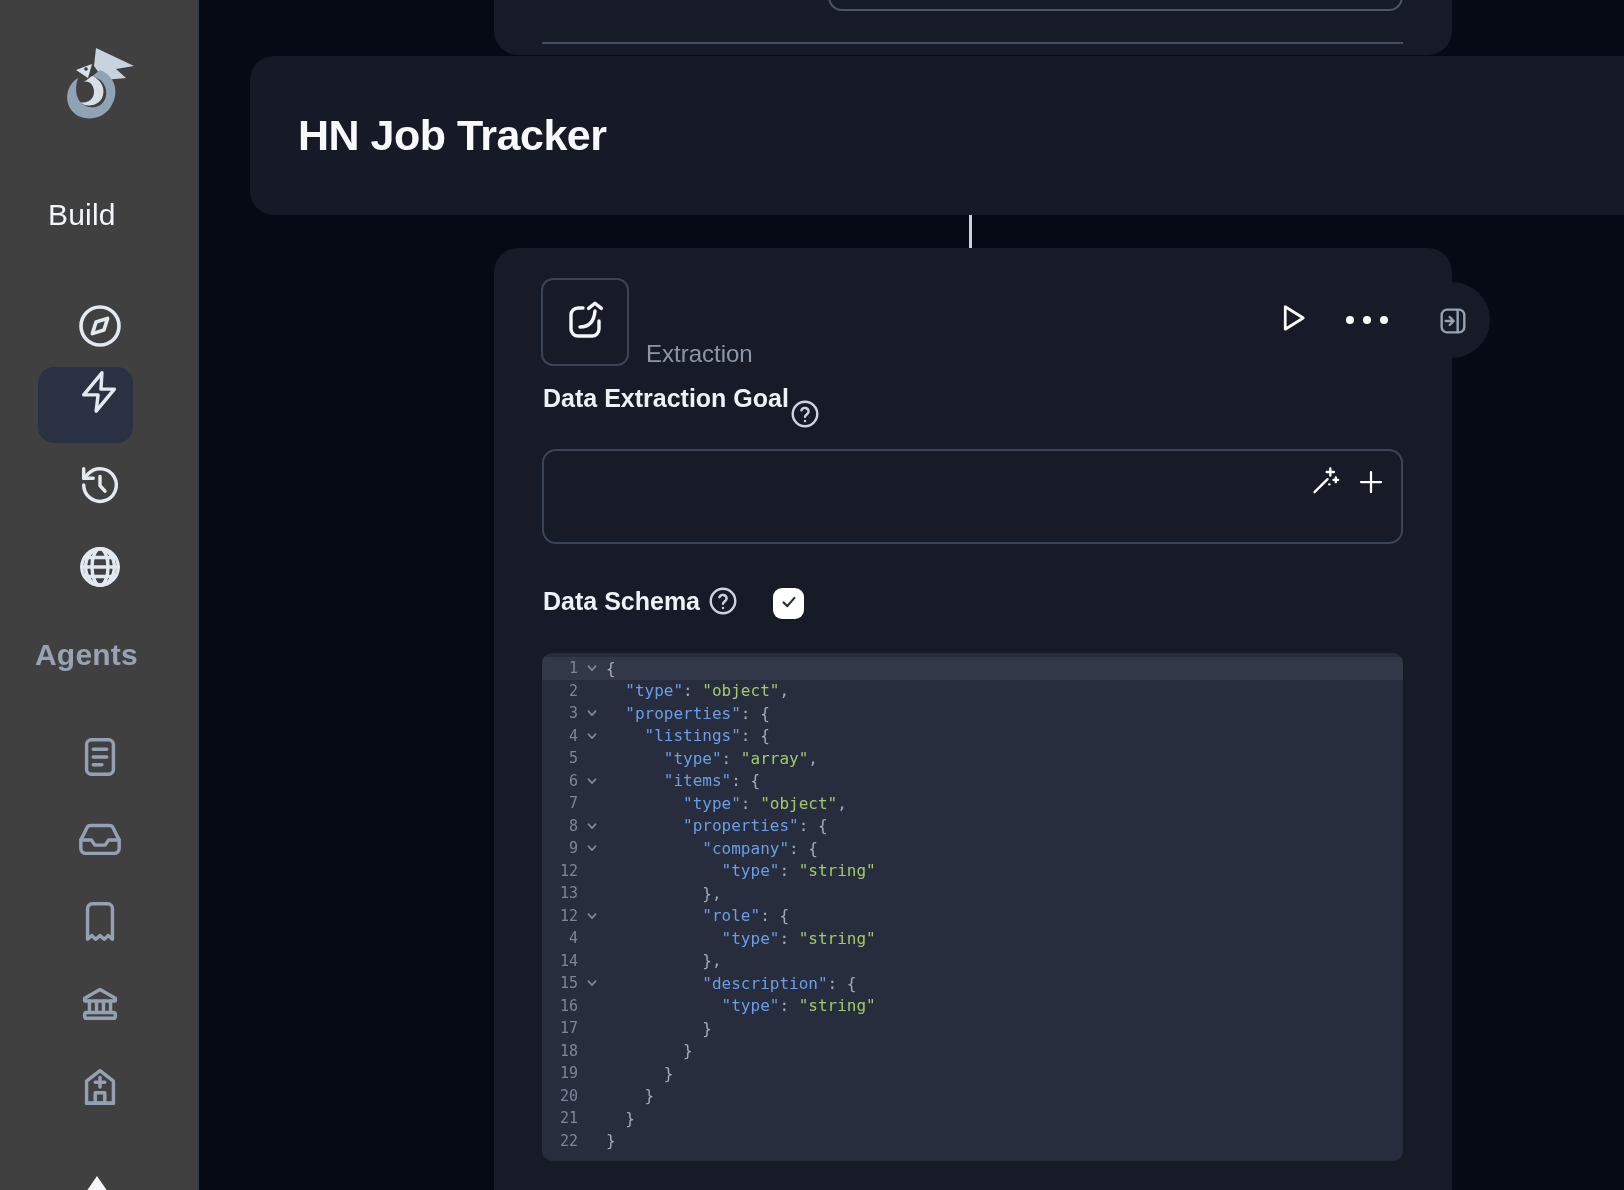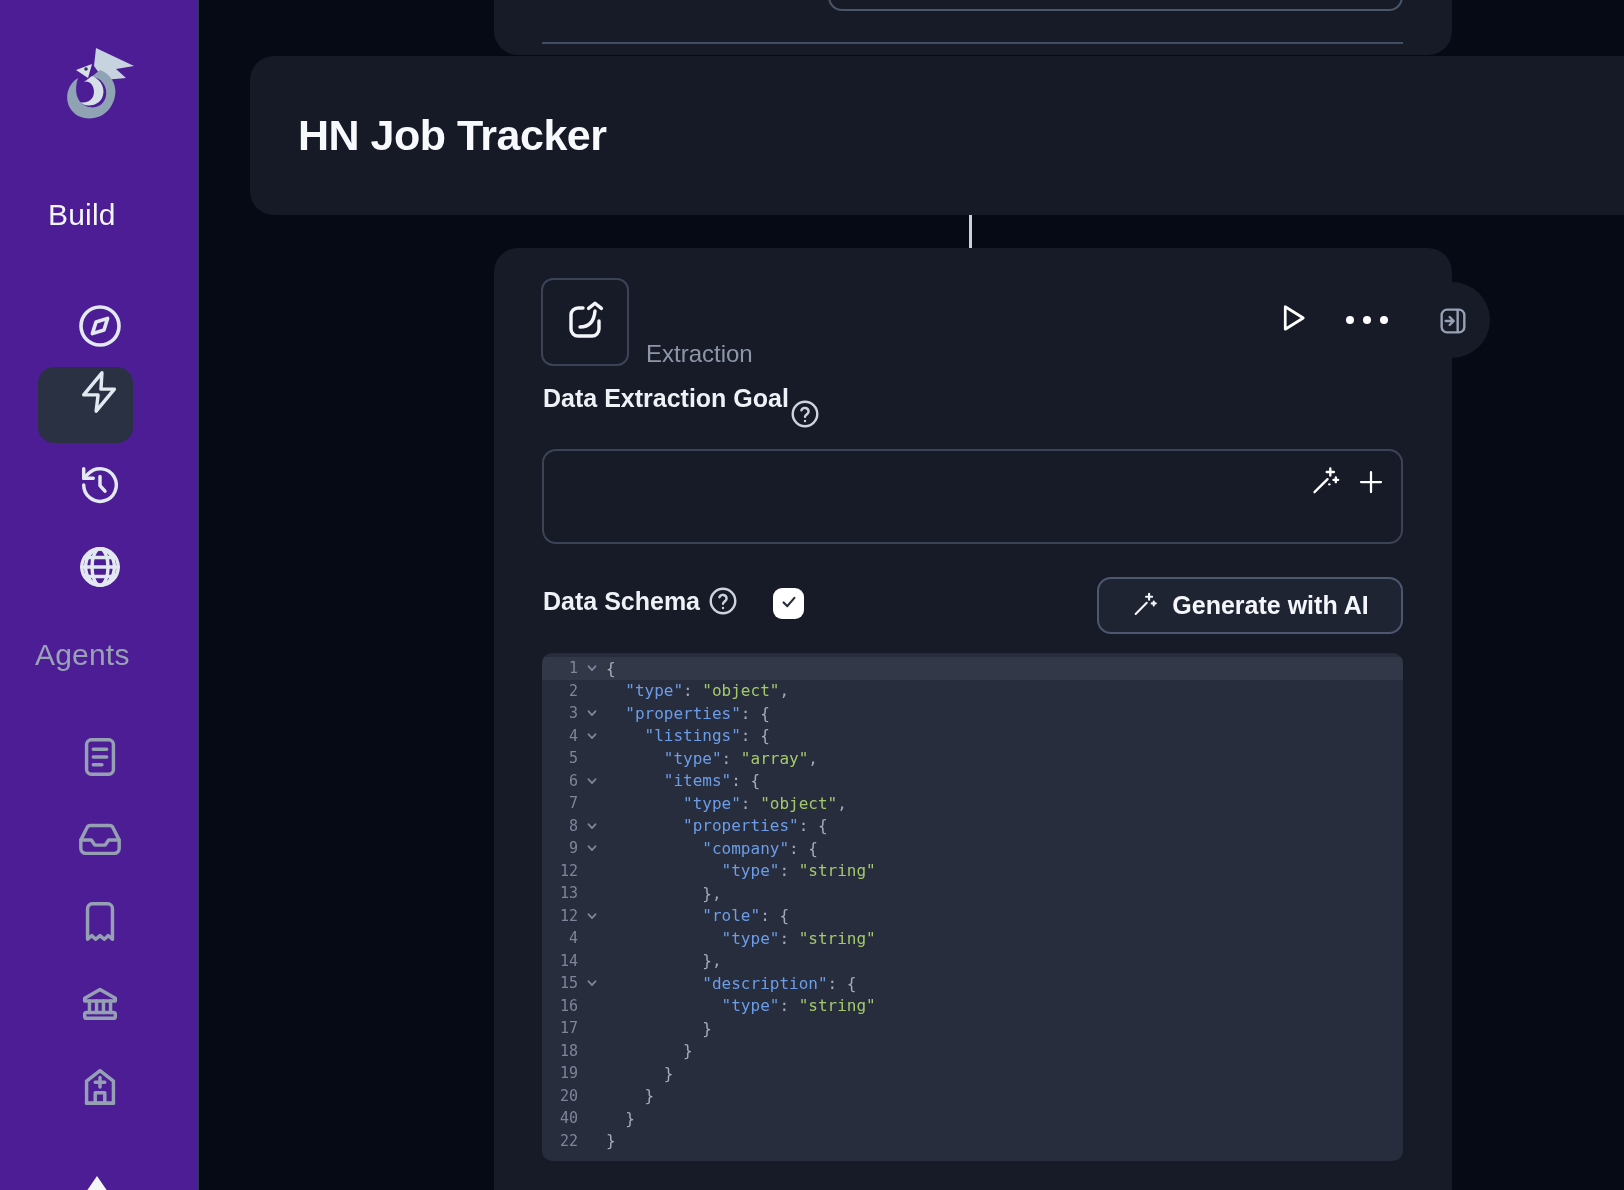--- a/index.html
+++ b/index.html
@@ -5,25 +5,25 @@
   * { margin:0; padding:0; box-sizing:border-box; }
   html,body { width:1624px; height:1190px; overflow:hidden; }
   body {
     background:#060a15;
     font-family:"Liberation Sans", sans-serif;
     color:#f4f6fa;
     position:relative;
   }
   
   .sidebar { position:absolute; left:0; top:0; width:199px; height:1190px;
-    background:#4c1d95; border-right:2px solid #303b4f; }
+    background:#404040; border-right:2px solid #303b4f; }
   .logo { position:absolute; left:46px; top:34px; width:100px; height:104px; }
   .side-label { position:absolute; font-size:30px; letter-spacing:.2px; }
   .label-build { left:48px; top:198px; color:#f2f5f9; font-weight:500; }
-  .label-agents { left:35px; top:638px; color:#98a2b4; font-weight:400; }
+  .label-agents { left:35px; top:638px; color:#98a2b4; font-weight:700; }
   .sb-item { position:absolute; left:0; width:199px; display:flex; justify-content:center; }
   .sb-item svg { display:block; }
   .sb-active-bg { position:absolute; left:38px; top:367px; width:95px; height:76px;
     background:#293143; border-radius:16px; }
   .build-ic { color:#e3e9f1; }
   .agents-ic { color:#95a0b3; }
   .cursor-sliver { position:absolute; left:86px; top:1176px; width:0; height:0;
     border-left:11px solid transparent; border-right:11px solid transparent;
     border-bottom:16px solid #f4f6fa; }
   
@@ -262,30 +262,20 @@
     </svg>
   </div>
   <div class="checkbox">
     <span>
       <svg width="20" height="20" viewBox="0 0 24 24" fill="none" stroke="currentColor" stroke-width="2.6" stroke-linecap="round" stroke-linejoin="round">
         <path d="M5.5 12.5 10 17 18.5 7"></path>
       </svg>
     </span>
   </div>
 
-  <div class="gen-btn">
-    <span>
-      <svg width="28" height="28" viewBox="0 0 24 24" fill="none" stroke="currentColor" stroke-width="1.8" stroke-linecap="round">
-        <path d="M4 20.5 13.5 11"></path>
-        <path d="M15.5 3.2v5.2M12.9 5.8h5.2"></path>
-        <path d="M19.5 9.8v3.4M17.8 11.5h3.4"></path>
-      </svg>
-    </span>
-    <span class="gen-btn-label">Generate with AI</span>
-  </div>
 
   <div class="editor" id="schema-editor">
       <div class="code-row hl">
         <span class="ln">1</span>
         <span class="fold">
           <svg width="12" height="12" viewBox="0 0 10 10" fill="none" stroke="currentColor" stroke-width="1.4" stroke-linecap="round" stroke-linejoin="round">
             <path d="M2 3.4 5 6.8 8 3.4"></path>
           </svg>
         </span>
         <span class="code"><span class="tk-p">{</span></span>
@@ -407,21 +397,21 @@
         <span class="ln">19</span>
         <span class="fold"></span>
         <span class="code"><span class="tk-w">      </span><span class="tk-p">}</span></span>
       </div>
       <div class="code-row">
         <span class="ln">20</span>
         <span class="fold"></span>
         <span class="code"><span class="tk-w">    </span><span class="tk-p">}</span></span>
       </div>
       <div class="code-row">
-        <span class="ln">40</span>
+        <span class="ln">21</span>
         <span class="fold"></span>
         <span class="code"><span class="tk-w">  </span><span class="tk-p">}</span></span>
       </div>
       <div class="code-row">
         <span class="ln">22</span>
         <span class="fold"></span>
         <span class="code"><span class="tk-p">}</span></span>
       </div>
     </div>
 </div>

